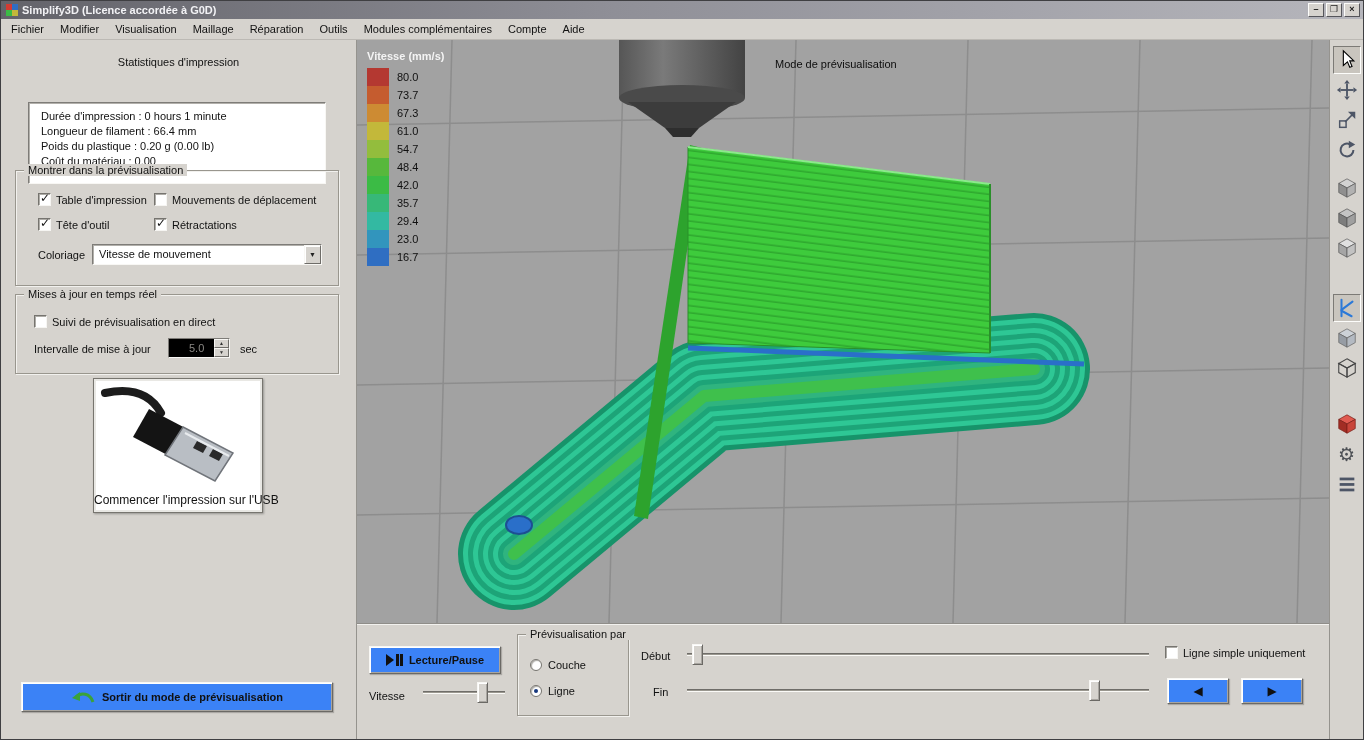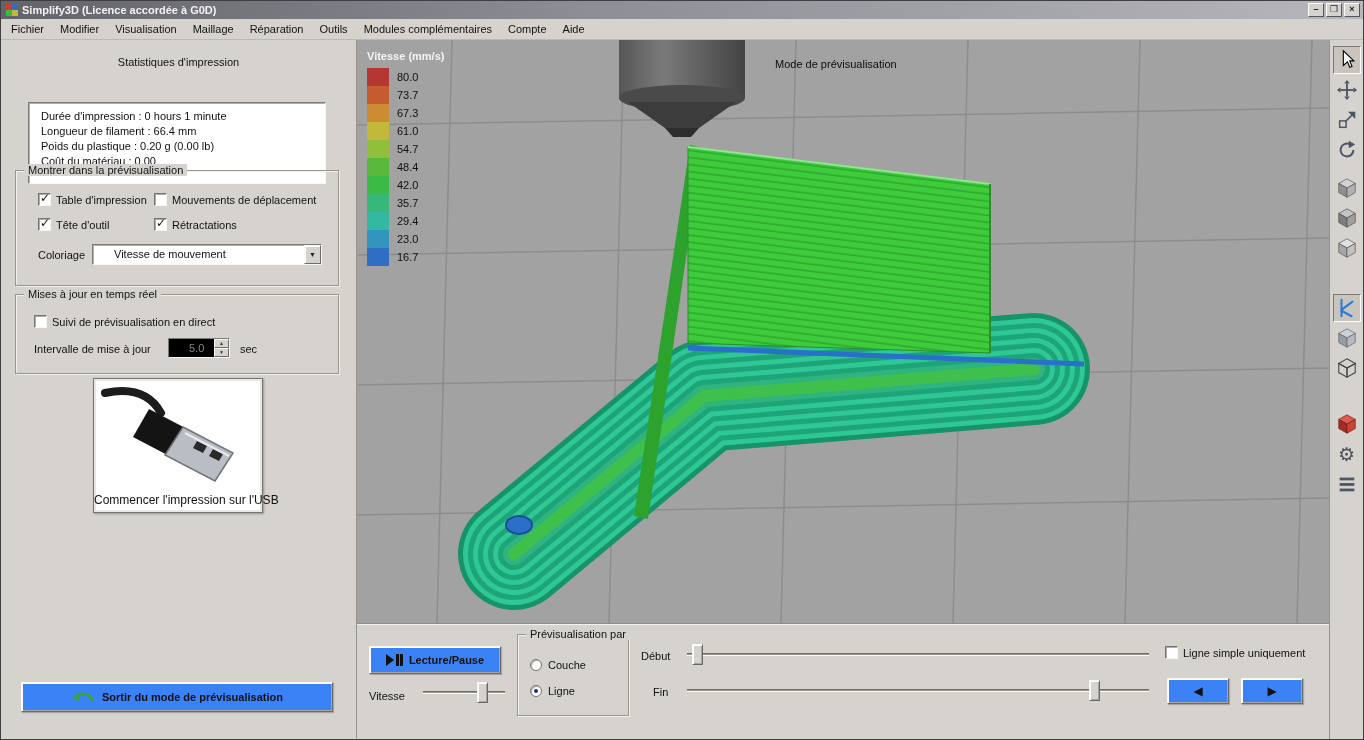--- a/index.html
+++ b/index.html
@@ -23,21 +23,21 @@
   .left-panel{position:relative;width:356px;background:#d6d3ce;border-right:1px solid #95938e;flex:none;color:#111;}
   .stats-title{position:absolute;top:16px;left:0;width:100%;text-align:center;}
   .sunken{background:#fff;border:1px solid;border-color:#7e7c78 #f8f7f4 #f8f7f4 #7e7c78;box-shadow:inset 1px 1px 0 #b2b0ab;}
   .stats-box{position:absolute;left:27px;top:38px;width:298px;height:82px;padding:6px 12px;line-height:15px;overflow:hidden;margin-top:24px;}
   .groupbox{position:absolute;border:1px solid #99968e;box-shadow:inset 1px 1px 0 #f2f1ee,1px 1px 0 #f2f1ee;}
   .groupbox>.legend{position:absolute;top:-7px;left:8px;background:#d6d3ce;padding:0 4px;white-space:nowrap;}
   .check-row{position:absolute;display:flex;align-items:center;gap:5px;white-space:nowrap;}
   .cb{width:13px;height:13px;background:#fff;border:1px solid;border-color:#76746f #f6f5f2 #f6f5f2 #76746f;box-shadow:inset 1px 1px 0 #aeaca7;position:relative;flex:none;}
   .cb.checked::after{content:"✓";position:absolute;left:1px;top:-3px;font-size:12px;font-weight:bold;color:#111;}
   .combo{position:absolute;height:21px;display:flex;}
-  .combo .field{flex:1;padding:3px 0 0 21px;overflow:hidden;white-space:nowrap;}
+  .combo .field{flex:1;padding:3px 0 0 6px;overflow:hidden;white-space:nowrap;}
   .combo .drop{width:17px;background:#d6d3ce;border:1px solid;border-color:#f8f7f4 #6e6c68 #6e6c68 #f8f7f4;box-shadow:inset 1px 1px 0 #fff;display:flex;align-items:center;justify-content:center;font-size:7px;color:#222;}
   .spin{position:absolute;height:20px;display:flex;}
   .spin .val{flex:1;padding:3px 0 0 20px;color:#8a8884;background:#000000;}
   .spin .btns{width:15px;display:flex;flex-direction:column;}
   .spin .btns div{flex:1;background:#d6d3ce;border:1px solid;border-color:#f8f7f4 #6e6c68 #6e6c68 #f8f7f4;font-size:5px;line-height:7px;text-align:center;color:#333;}
   .img-btn{position:absolute;left:92px;width:170px;height:135px;background:#fff;border:1px solid #77756f;box-shadow:inset 0 0 0 2px #e9e8e4,1px 1px 2px rgba(0,0,0,.3);}
   .img-btn .photo{position:absolute;top:6px;left:5px;}
   .img-btn .caption{position:absolute;bottom:5px;left:0;width:100%;text-align:center;font-size:12px;white-space:nowrap;}
   .btn{background:#3b82f6;border:1px solid;border-color:#f8f7f4 #6b6965 #6b6965 #f8f7f4;box-shadow:inset 1px 1px 0 #fff,inset -1px -1px 0 #a8a5a0,1px 1px 1px rgba(0,0,0,.2);display:flex;align-items:center;justify-content:center;color:#111;cursor:default;}
   .exit-btn{position:absolute;left:20px;top:642px;width:312px;height:30px;gap:7px;font-weight:bold;}

